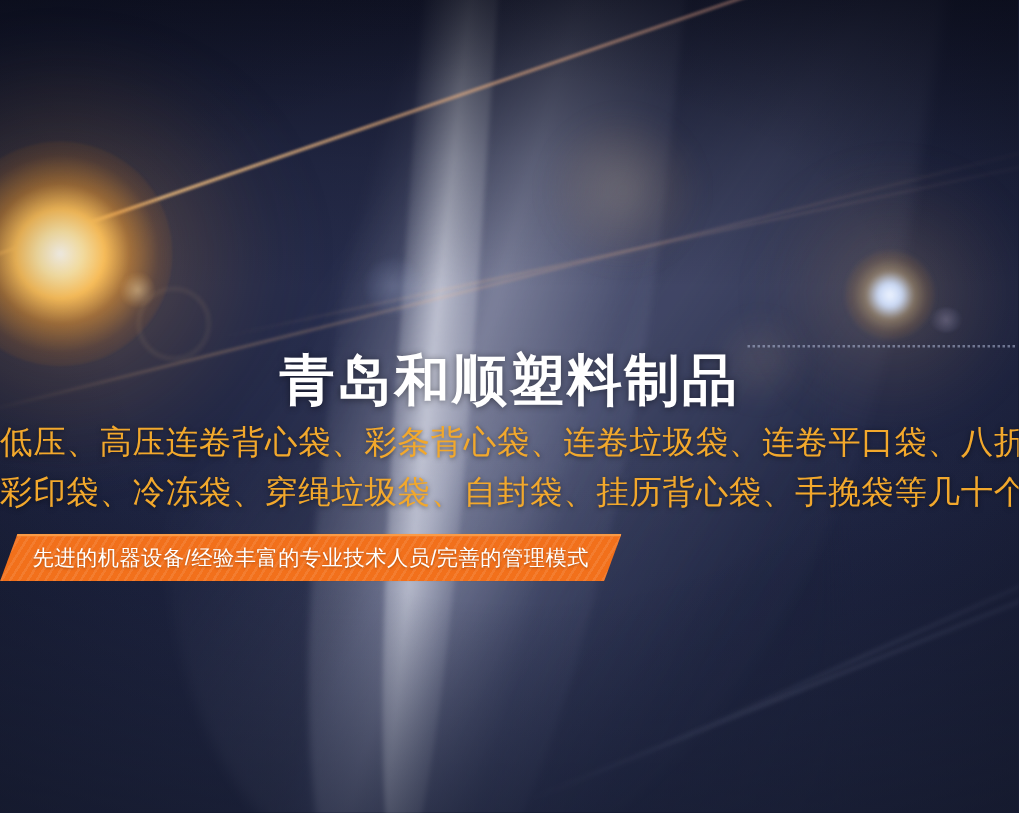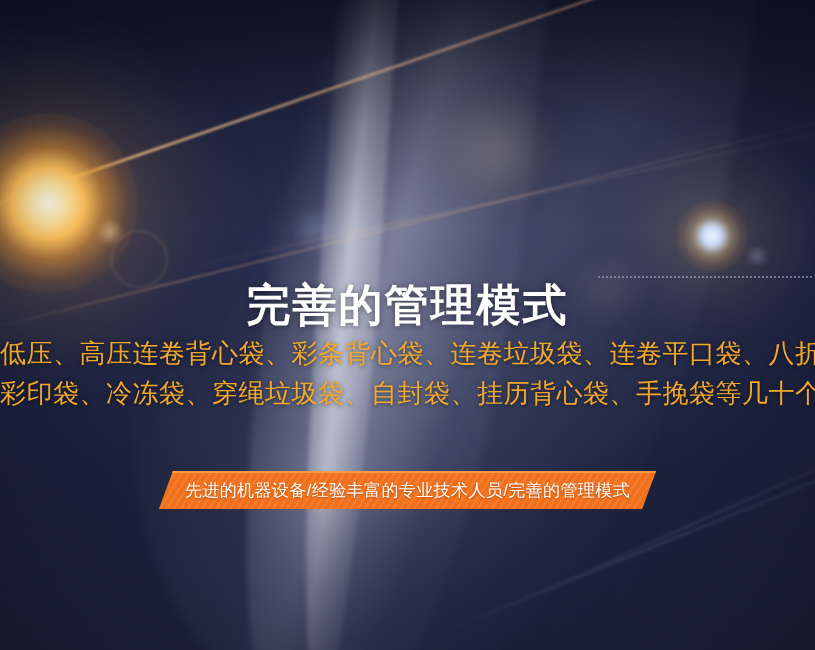--- a/index.html
+++ b/index.html
@@ -209,22 +209,21 @@
     text-shadow: 0 1px 4px rgba(0,0,0,0.5);
   }
   .subline-1 { top: 334px; }
   .subline-2 { top: 374px; }
 
   .ribbon-wrap {
     position: absolute;
     left: 0; right: 0;
     top: 427px;
     display: flex;
-    justify-content: center;
-    margin-top: 44px;
+    justify-content: flex-start;
   }
   .ribbon {
     position: relative;
     height: 38px;
     padding: 0 26px 0 26px;
     display: flex;
     align-items: center;
     justify-content: center;
     background-color: #f2701b;
     background-image: repeating-linear-gradient(
@@ -280,21 +279,21 @@
   <div class="ghost ghost-5"></div>
   <div class="ghost ghost-6"></div>
 
   <div class="bg-vignette"></div>
 
   <div class="content">
 
     <div class="dotted-tail"></div>
 
     <div class="title-row">
-      <h1 class="main-title">完善的管理模式</h1>
+      <h1 class="main-title">青岛和顺塑料制品</h1>
     </div>
 
     <div class="subline subline-1">低压、高压连卷背心袋、彩条背心袋、连卷垃圾袋、连卷平口袋、八折垃圾袋、</div>
 
     <div class="subline subline-2">彩印袋、冷冻袋、穿绳垃圾袋、自封袋、挂历背心袋、手挽袋等几十个品种</div>
 
     <div class="ribbon-wrap">
       <div class="ribbon">
         <span class="ribbon-text">先进的机器设备/经验丰富的专业技术人员/完善的管理模式</span>
       </div>

